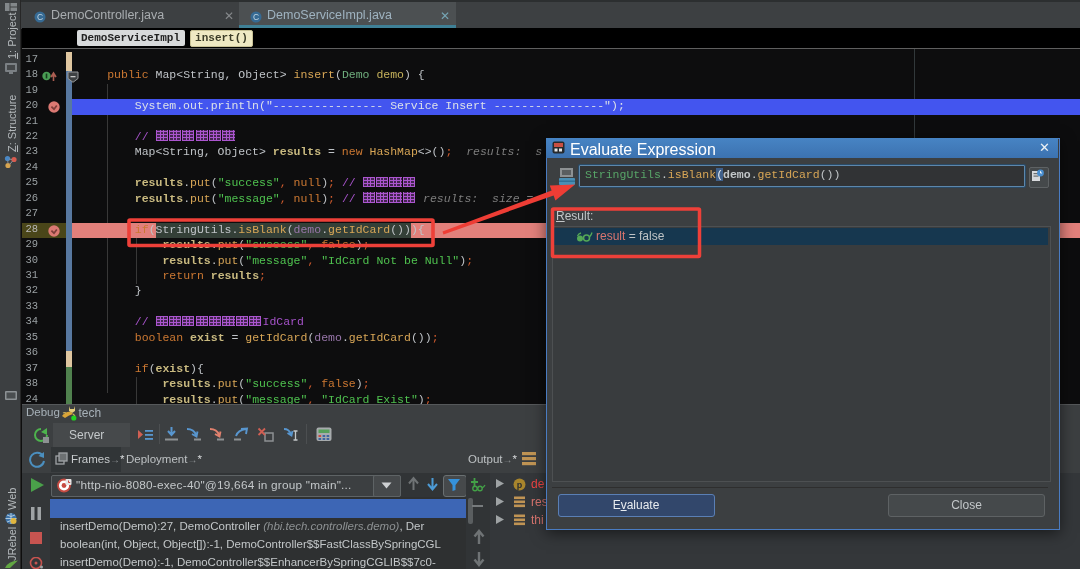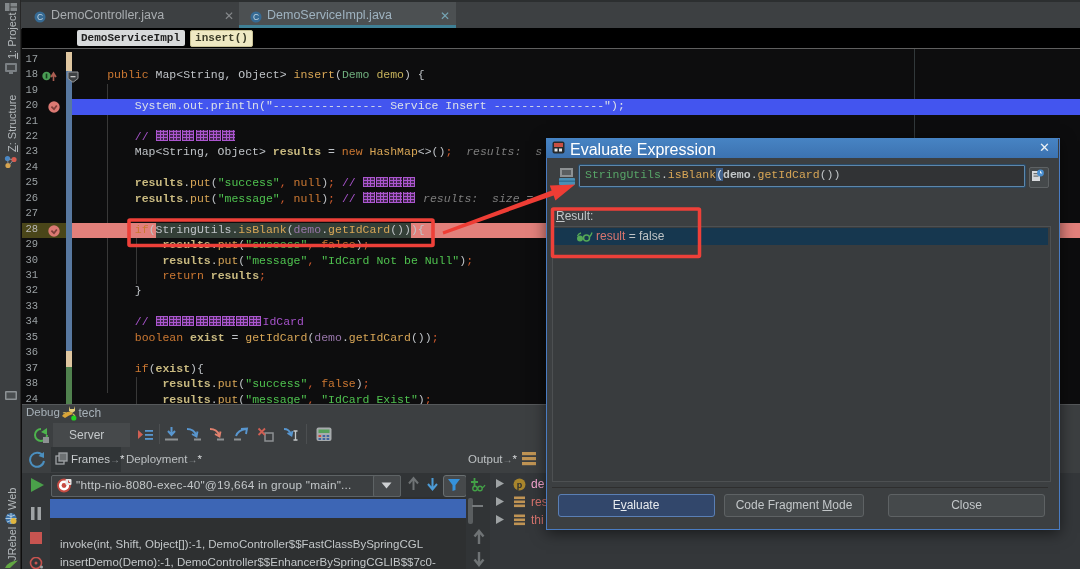--- a/index.html
+++ b/index.html
@@ -288,21 +288,22 @@
 <svg class="abs" style="left:29px;top:531px" width="14" height="15">
       <rect x="1" y="1" width="12" height="12" fill="#c75450"></rect>
     </svg>
 <svg class="abs" style="left:29px;top:557px" width="14" height="12">
       <circle cx="7" cy="6" r="5.5" fill="none" stroke="#c75450" stroke-width="1.6"></circle>
       <circle cx="7" cy="6" r="1.5" fill="#c75450"></circle>
       <circle cx="12.5" cy="10" r="1.5" fill="#9fa3a5"></circle>
     </svg>
 
 <div class="abs" style="left:50px;top:498.5px;width:420px;height:19px;background:#3d66b5"></div>
-<div class="abs" style="left:60px;top:538px;font-size:11.5px;color:#c3c7c9;white-space:nowrap;width:410px;overflow:hidden">invoke(int, Shift, Object[]):-1, DemoController$$FastClassBySpringCGL</div>
+<div class="abs" style="left:60px;top:520px;font-size:11.5px;color:#c3c7c9;white-space:nowrap;width:410px;overflow:hidden">insertDemo(Demo):27, DemoController <i style="color:#8d9193">(hbi.tech.controllers.demo)</i>, Der</div>
+<div class="abs" style="left:60px;top:538px;font-size:11.5px;color:#c3c7c9;white-space:nowrap;width:410px;overflow:hidden">boolean(int, Object, Object[]):-1, DemoController$$FastClassBySpringCGL</div>
 <div class="abs" style="left:60px;top:556px;font-size:11.5px;color:#c3c7c9;white-space:nowrap;width:410px;overflow:hidden">insertDemo(Demo):-1, DemoController$$EnhancerBySpringCGLIB$$7c0-</div>
 
 <div class="abs" style="left:466px;top:472.5px;width:24px;height:96.5px;background:#313436"></div>
 <svg class="abs" style="left:470px;top:477px" width="16" height="17">
  <path d="M4.5 1 V9 M1 5 H8" stroke="#43a047" stroke-width="1.8"></path>
  <circle cx="5" cy="11.5" r="2.2" fill="none" stroke="#43a047" stroke-width="1.4"></circle>
       <circle cx="10" cy="11.5" r="2.2" fill="none" stroke="#43a047" stroke-width="1.4"></circle>
       <path d="M12 11 q2 -1 3 -3" stroke="#43a047" stroke-width="1.2" fill="none"></path>
 </svg>
 
@@ -316,21 +317,21 @@
     </svg>
 
 <div class="abs" style="left:490px;top:472.5px;width:590px;height:96.5px;background:#34373a"></div>
 <svg class="abs" style="left:495px;top:478px" width="10" height="11">
       <path d="M1 1 L9 5.5 L1 10 Z" fill="#9fa3a5"></path>
     </svg>
 <svg class="abs" style="left:513px;top:477.5px" width="13" height="13">
       <circle cx="6.5" cy="6.5" r="6" fill="#a8852c"></circle>
       <text x="6.5" y="10" font-size="9" font-weight="bold" text-anchor="middle" fill="#2c2e2f" font-family="Liberation Sans">p</text>
     </svg>
-<div class="abs" style="left:531px;top:477px;font-size:12px;color:#f9a8d4">de</div>
+<div class="abs" style="left:531px;top:477px;font-size:12px;color:#ef4444">de</div>
 <svg class="abs" style="left:495px;top:496px" width="10" height="11">
       <path d="M1 1 L9 5.5 L1 10 Z" fill="#9fa3a5"></path>
     </svg>
 <svg class="abs" style="left:513px;top:495px" width="13" height="13">
       <rect x="1" y="1.5" width="11" height="2.6" fill="#c09454"></rect>
       <rect x="1" y="5.5" width="11" height="2.6" fill="#c09454"></rect>
       <rect x="1" y="9.5" width="11" height="2.6" fill="#c09454"></rect>
     </svg>
 <div class="abs" style="left:531px;top:495px;font-size:12px;color:#d9756f">res</div>
 <svg class="abs" style="left:495px;top:514px" width="10" height="11">
@@ -376,21 +377,20 @@
 <div class="abs" style="left:553px;top:227.5px;width:494.5px;height:17px;background:#16374f"></div>
 <svg class="abs" style="left:576px;top:230px" width="17" height="13">
  <circle cx="4" cy="8.5" r="3" fill="#54a857"></circle>
  <circle cx="10.5" cy="8" r="3" fill="none" stroke="#54a857" stroke-width="1.5"></circle>
  <path d="M13.5 7 Q15.5 5 16 2.5 M1.5 6 Q2.5 3.5 5 3" stroke="#54a857" stroke-width="1.3" fill="none"></path>
 </svg>
 <div class="abs" style="left:596px;top:229px;font-size:12px;color:#d9756f">result <span style="color:#bfc3c5">= false</span></div>
 
 <div class="abs" style="left:552px;top:486.5px;width:496px;height:1px;background:#2e2e2e"></div>
 <div class="abs" style="left:557.5px;top:494px;width:155px;height:21px;background:#32476b;border:1px solid #5a7fb5;border-radius:3px;color:#e8ecef;font-size:12px;line-height:21px;text-align:center">E<u>v</u>aluate</div>
-<div class="abs" style="left:724px;top:494px;width:138px;height:21px;background:#45494b;border:1px solid #5e6264;border-radius:3px;color:#c3c7c9;font-size:12px;line-height:21px;text-align:center">Code Fragment <u>M</u>ode</div>
 <div class="abs" style="left:888px;top:494px;width:155px;height:21px;background:#45494b;border:1px solid #5e6264;border-radius:3px;color:#c3c7c9;font-size:12px;line-height:21px;text-align:center">Close</div>
 
 <svg class="abs" style="left:0;top:0;pointer-events:none" width="1080" height="569">
  <rect x="129" y="220" width="304" height="25.5" rx="1" fill="none" stroke="#ee4039" stroke-width="3.6"></rect>
  <rect x="552.5" y="209" width="147" height="47.5" rx="1" fill="none" stroke="#ee4039" stroke-width="3.5"></rect>
  <polygon points="442.5,231.6 551.6,190.5 549.8,185.6 575,184.6 555.4,200.5 553.6,195.5 443.5,234.4" fill="#ee3d35"></polygon>
 </svg>
 
 </div>
 

